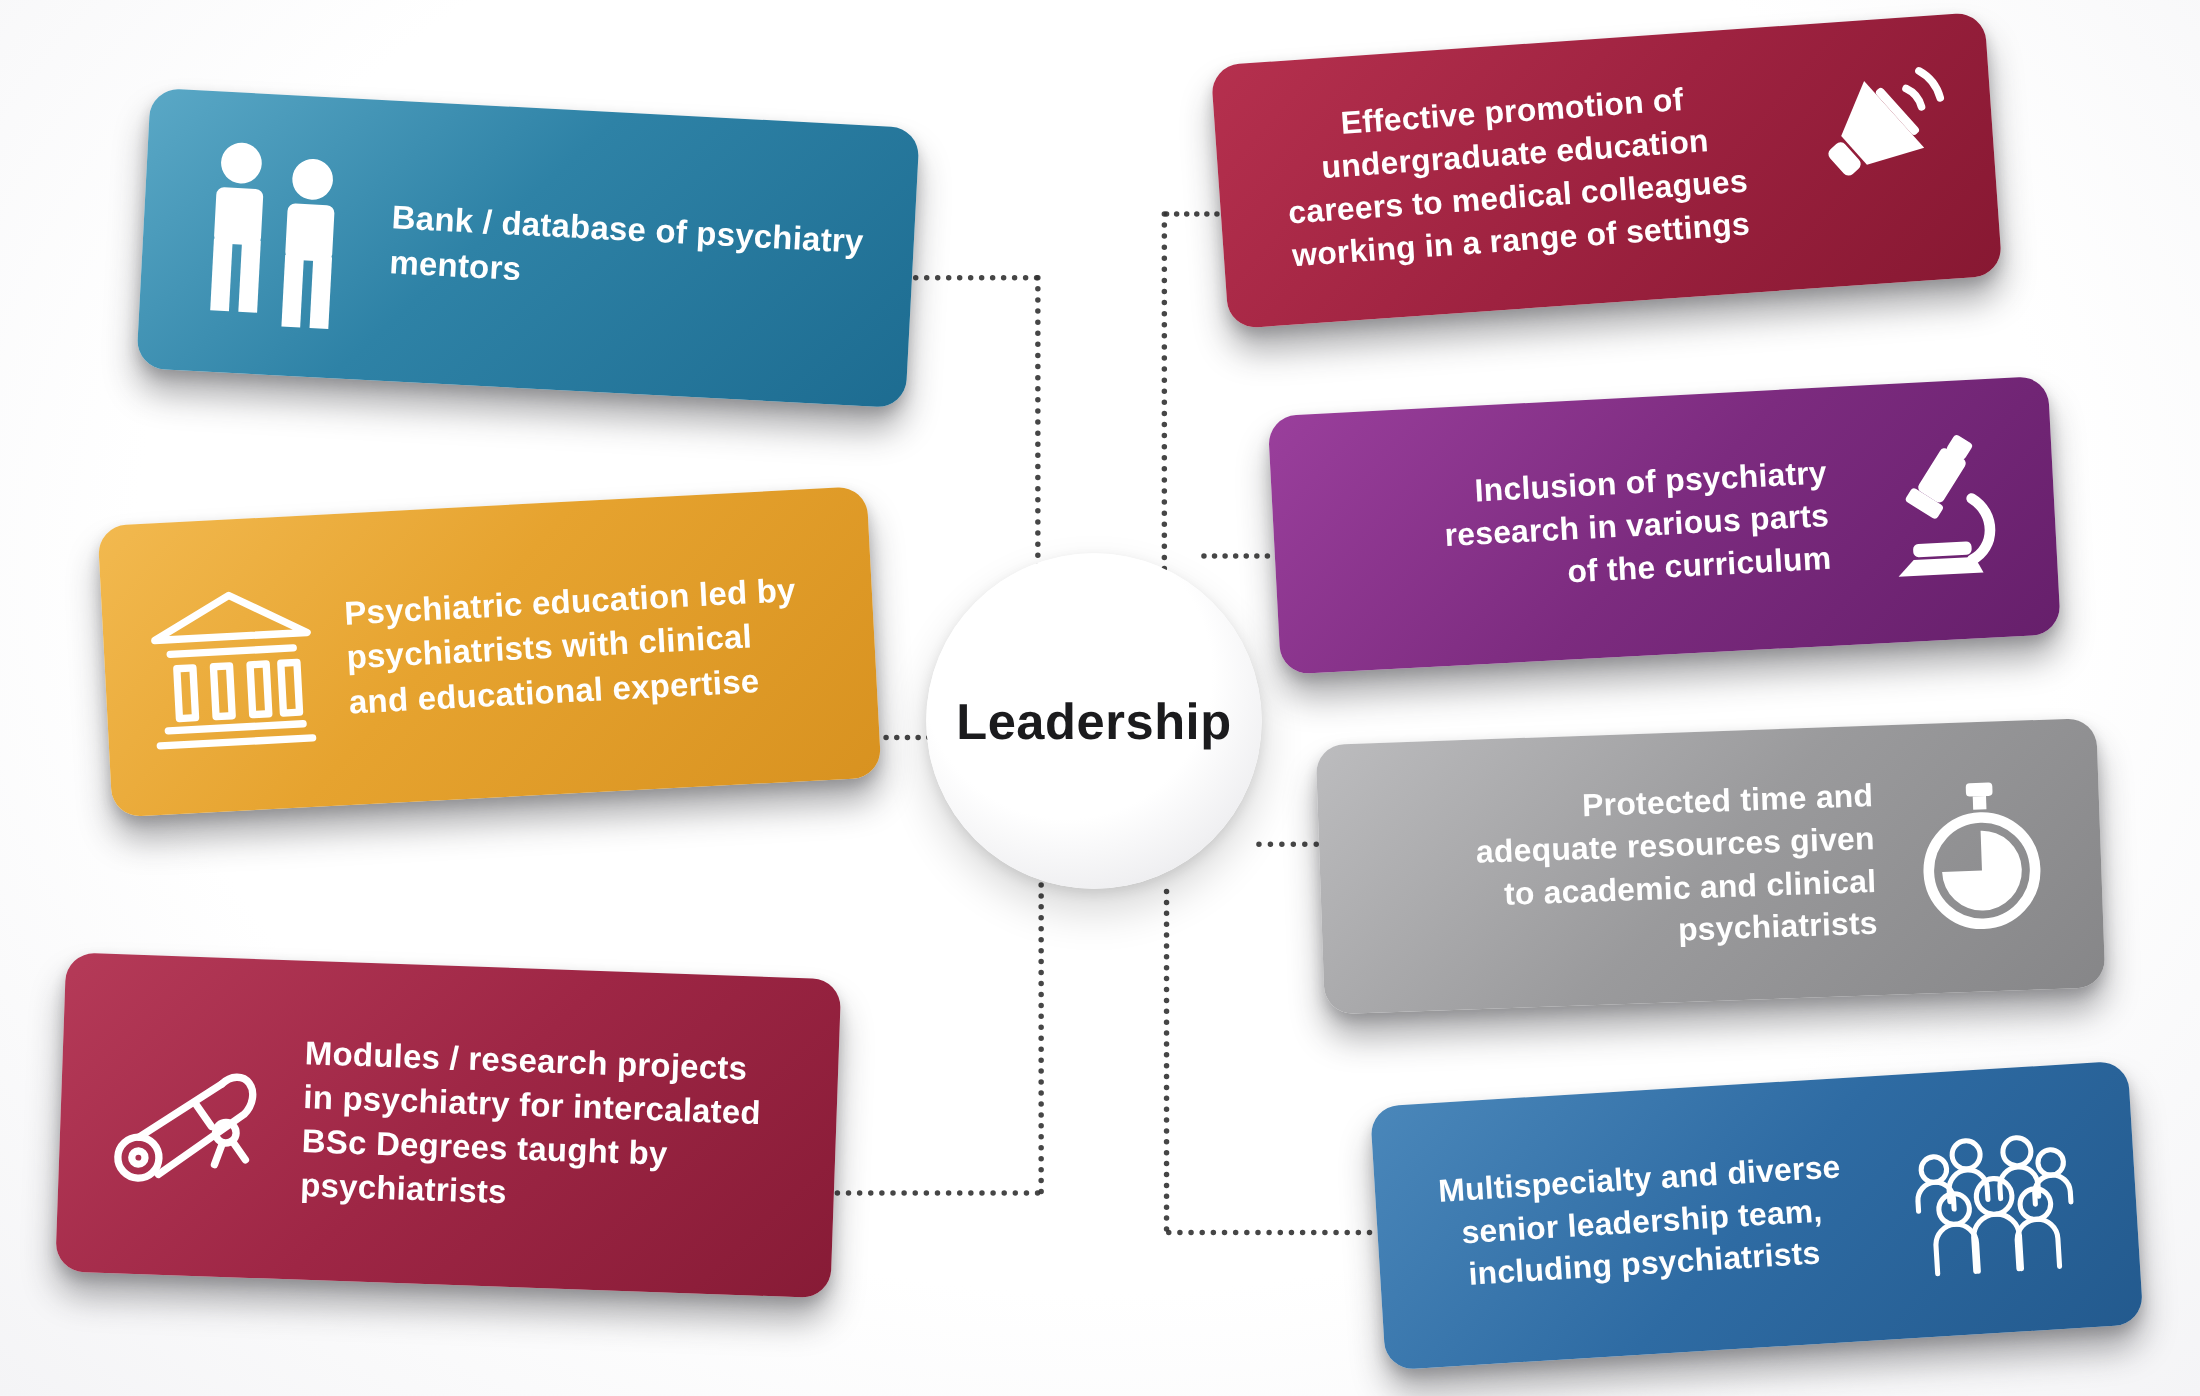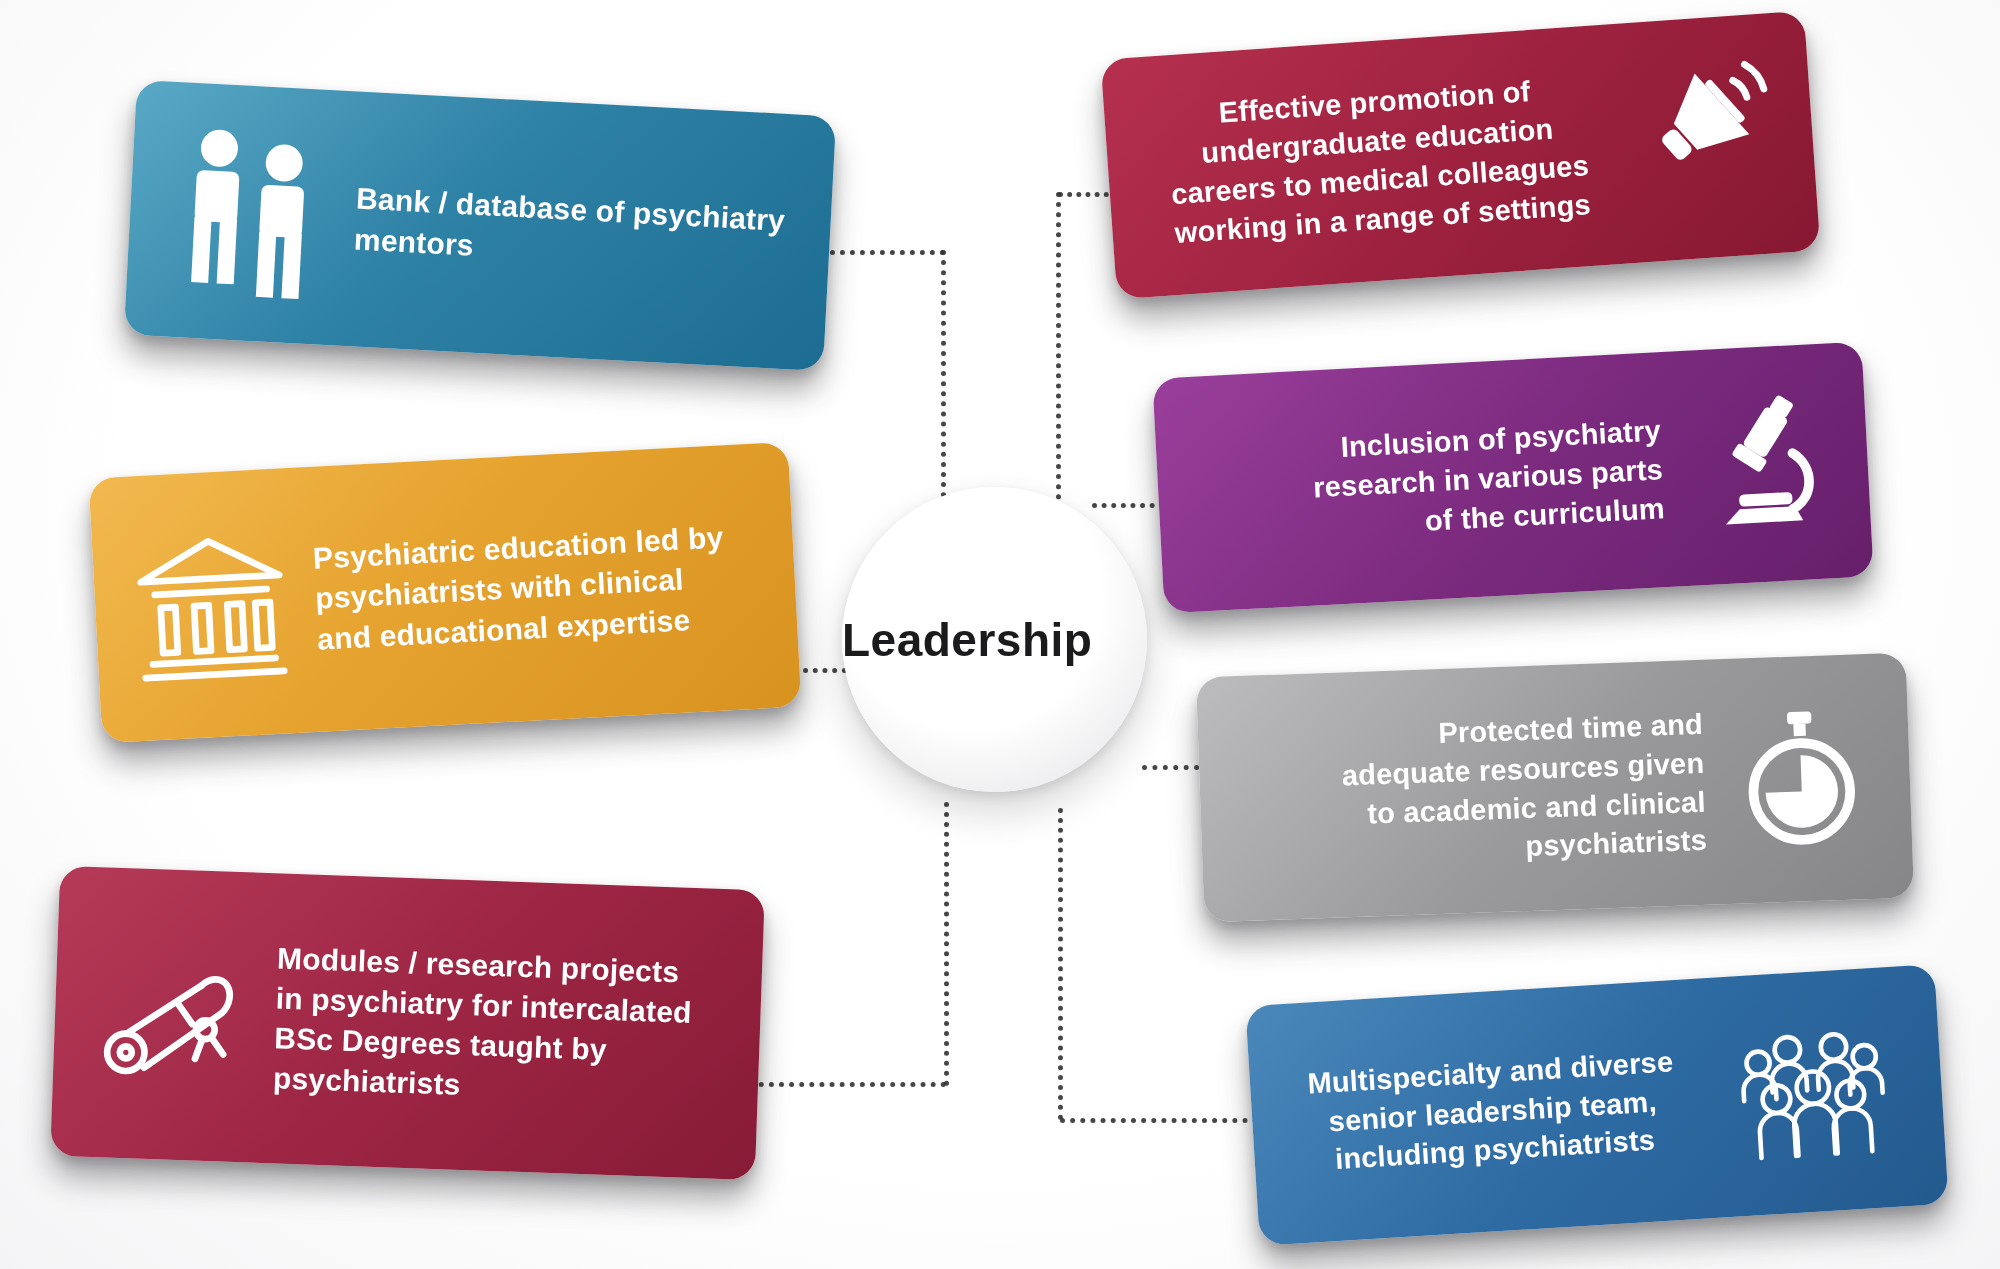--- a/index.html
+++ b/index.html
@@ -45,25 +45,25 @@
                   background:linear-gradient(135deg,#4a87ba 0%, #2e6ba3 50%, #235a8e 100%); }
 
   .card-teal .txt, .card-orange .txt, .card-maroonL .txt { text-align:left; font-size:30px; }
   .card-maroonR .txt { text-align:center; }
   .card-purple .txt, .card-gray .txt { text-align:right; }
   .card-blue .txt { text-align:center; }
   .card-maroonR .icon { align-self:flex-start; margin-top:6px; }
 
   .center-node {
     position:absolute; z-index:3;
-    left:842px; top:487px; width:305px; height:305px;
+    left:842px; top:503px; width:305px; height:305px;
     border-radius:50%;
     background: radial-gradient(circle at 42% 36%, #ffffff 50%, #f0f0f2 74%, #dddde0 100%);
     box-shadow: 0 20px 40px rgba(0,0,0,.16), 0 4px 12px rgba(0,0,0,.10);
-    display:flex; align-items:center; 
+    display:flex; align-items:center; justify-content:center;
   }
   .center-node .lbl { font-size:46px; font-weight:bold; color:#1b1b1d; letter-spacing:.5px; }
 </style>
 </head>
 <body>
 
 <div class="connector h" style="left:800px;  top:250px;  width:145px;"></div>
 <div class="connector v" style="left:941px;  top:250px;  height:308px;"></div>
 <div class="connector h" style="left:735px;  top:668px;  width:112px;"></div>
 <div class="connector h" style="left:688px;  top:1082px; width:258px;"></div>

